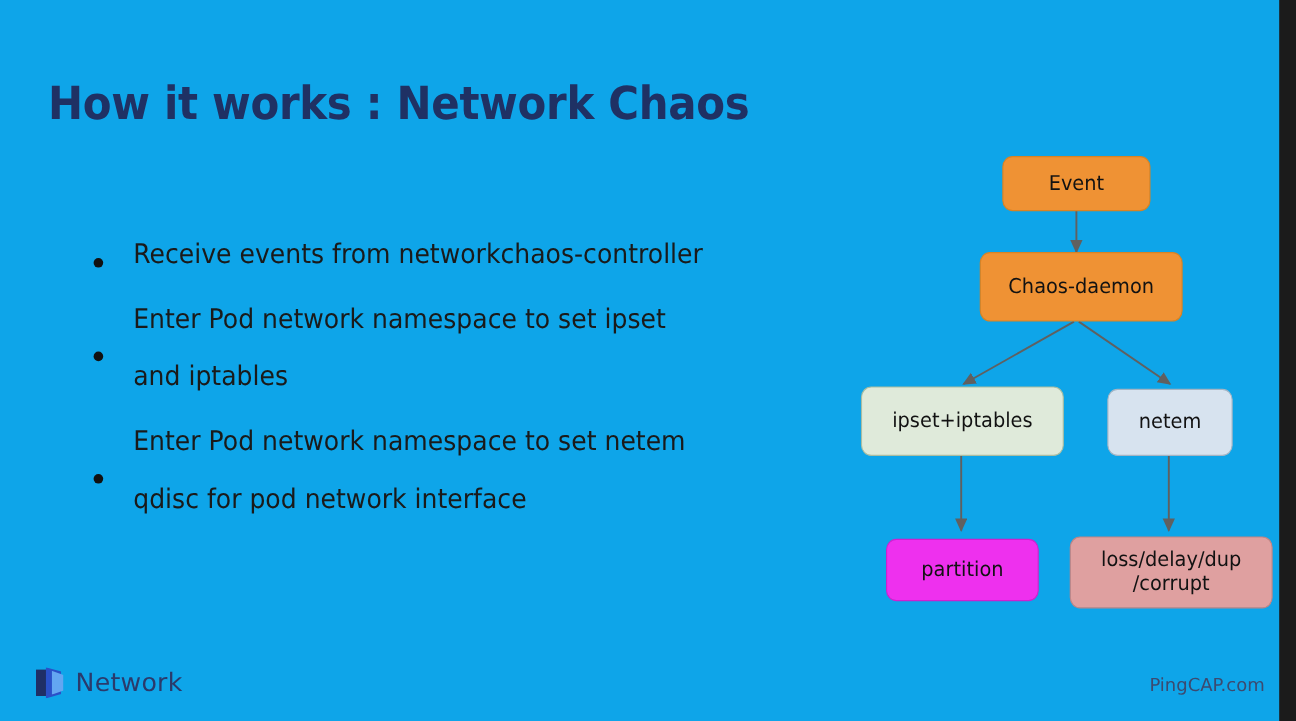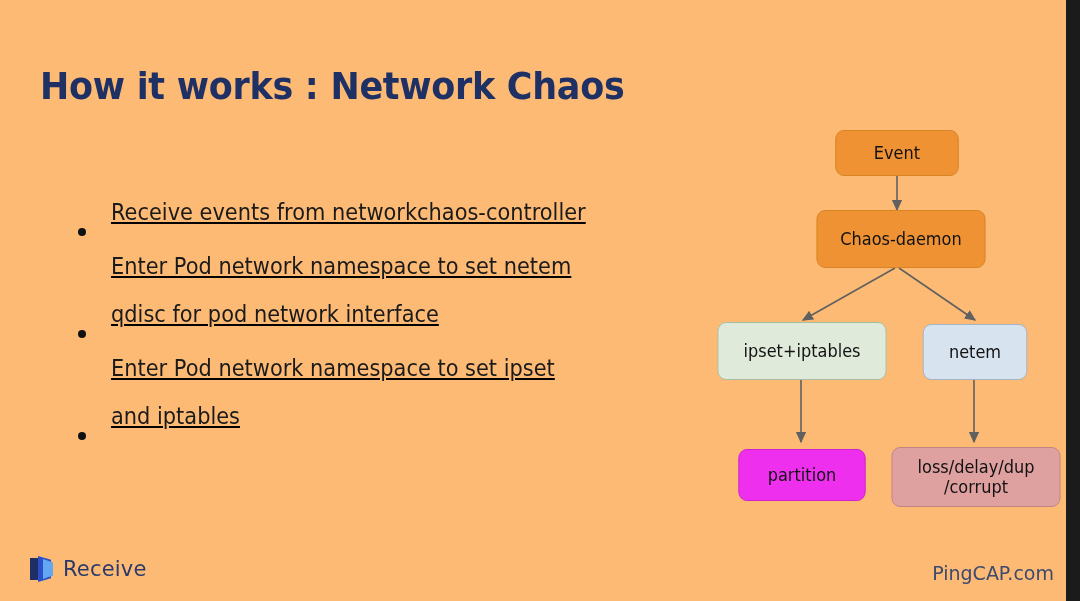--- a/index.html
+++ b/index.html
@@ -5,21 +5,21 @@
   * { margin:0; padding:0; box-sizing:border-box; }
   html,body {
     width:1080px; height:601px;
     background:#ffffff;
     font-family:"Liberation Sans", sans-serif;
     overflow:hidden;
   }
   #slide {
     position:relative;
     width:1080px; height:601px;
-    background:#fdba74;
+    background:#0ea5e9;
   }
   
   #right-band {
     position:absolute; top:0; right:0;
     width:14px; height:601px;
     background:#1b1b1b;
   }
 
   
   #title {
@@ -36,23 +36,22 @@
   }
 
   
   #bullets {
     position:absolute;
     left:78px; top:188px;
     width:620px;
   }
   .bullet-row {
     display:flex;
-    align-items:flex-end;
+    align-items:center;
     margin-bottom:6px;
-    text-decoration:underline;
   }
   .bullet-dot {
     flex:0 0 auto;
     width:8px; height:8px;
     border-radius:50%;
     background:#111111;
     margin-top:13px;
     margin-right:25px;
   }
   .bullet-text {
@@ -128,49 +127,49 @@
   .logo-word {
     font-family:"DejaVu Sans", sans-serif;
     font-size:21px;
     color:#2b3a6b;
     letter-spacing:0.2px;
   }
   #footer-url {
     position:absolute;
     right:26px; top:562px;
     font-family:"DejaVu Sans", sans-serif;
-    font-size:19px;
+    font-size:15px;
     color:#3c4a70;
   }
 </style>
 </head>
 <body>
 
 <div id="slide">
 
   <div id="title">How it works : Network Chaos</div>
 
   <div id="bullets">
 
     <div class="bullet-row">
       <span class="bullet-dot"></span>
       <span class="bullet-text">Receive events from networkchaos-controller</span>
     </div>
 
 
     <div class="bullet-row two-line">
       <span class="bullet-dot"></span>
+      <span class="bullet-text">Enter Pod network namespace to set ipset
+and iptables</span>
+    </div>
+
+    <div class="bullet-row two-line">
+      <span class="bullet-dot"></span>
       <span class="bullet-text">Enter Pod network namespace to set netem
 qdisc for pod network interface</span>
-    </div>
-
-    <div class="bullet-row two-line">
-      <span class="bullet-dot"></span>
-      <span class="bullet-text">Enter Pod network namespace to set ipset
-and iptables</span>
     </div>
 
   </div>
 
   <div id="diagram">
 
     <svg id="svg-arrows" viewBox="0 0 380 405">
       <defs>
         <marker id="ah" markerWidth="9" markerHeight="9" refX="6.2" refY="3.2" orient="auto" markerUnits="strokeWidth">
           <path d="M0,0 L7,3.2 L0,6.4 z" fill="#606060"></path>
@@ -202,20 +201,20 @@
 /corrupt</div>
 
   </div>
 
   <div id="footer-logo">
     <span class="logo-mark">
       <span class="logo-dark"></span>
       <span class="logo-mid"></span>
       <span class="logo-light"></span>
     </span>
-    <span class="logo-word">Receive</span>
+    <span class="logo-word">Network</span>
   </div>
 
   <div id="footer-url">PingCAP.com</div>
 
   <div id="right-band"></div>
 
 </div>
 
 </body></html>

